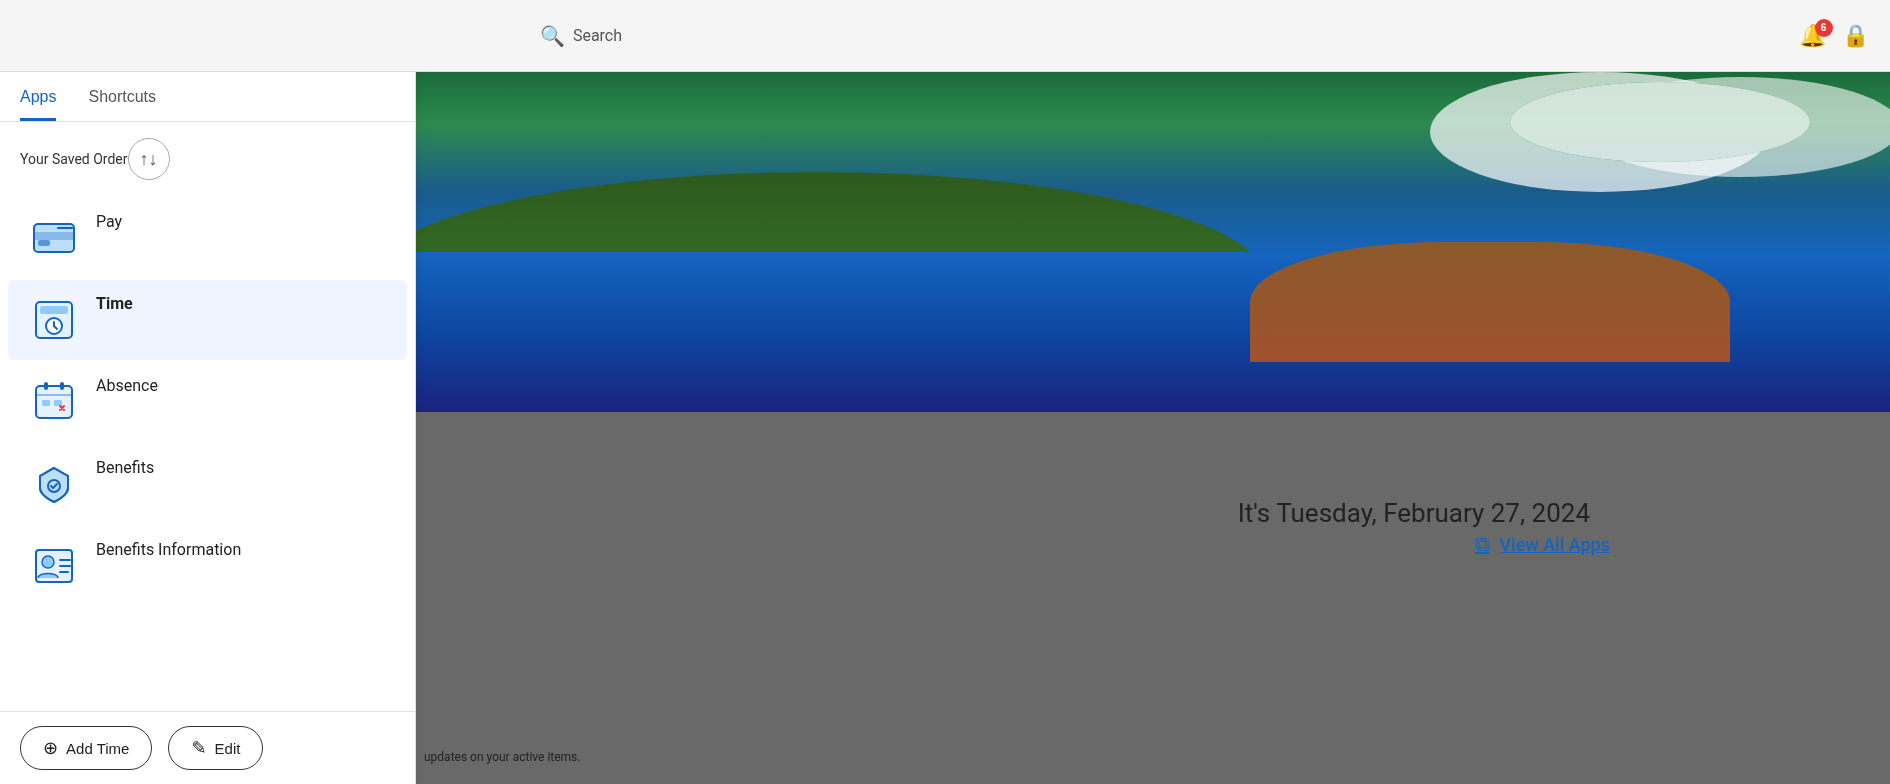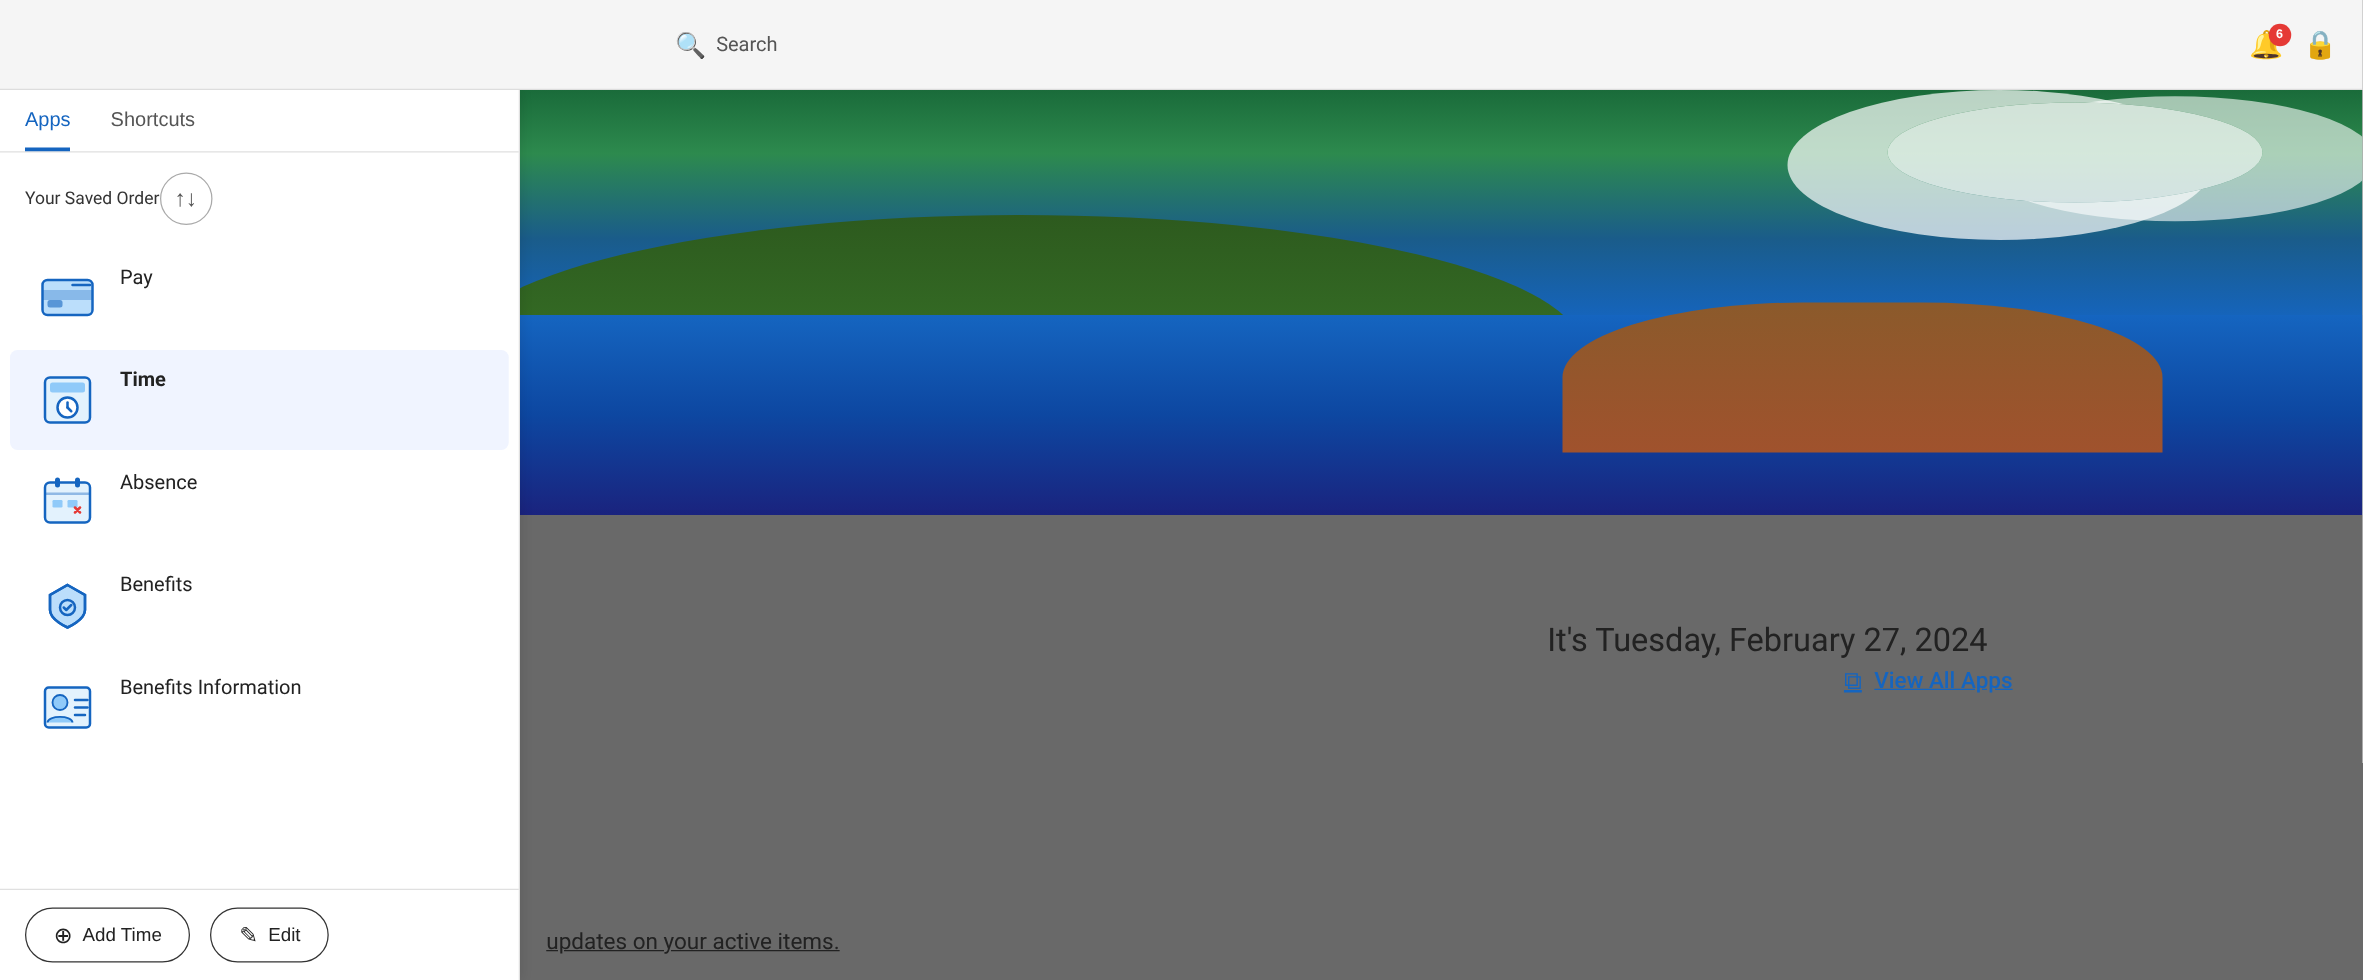--- a/index.html
+++ b/index.html
@@ -318,24 +318,23 @@
     }
     .grid-icon {
       font-size: 20px;
       color: #1565c0;
     }
 
     
     .updates-text {
       position: absolute;
       bottom: 20px;
-      left: 21px;
-      font-size: 18px;
+      left: 8px;
+      font-size: 12px;
       color: #222;
-      text-decoration: underline;
     }
   </style>
 </head>
 <body>
 
 <div class="header">
   <div class="header-search">
     <span class="search-icon-wrap">🔍</span>
     <span class="search-text">Search</span>
   </div>

